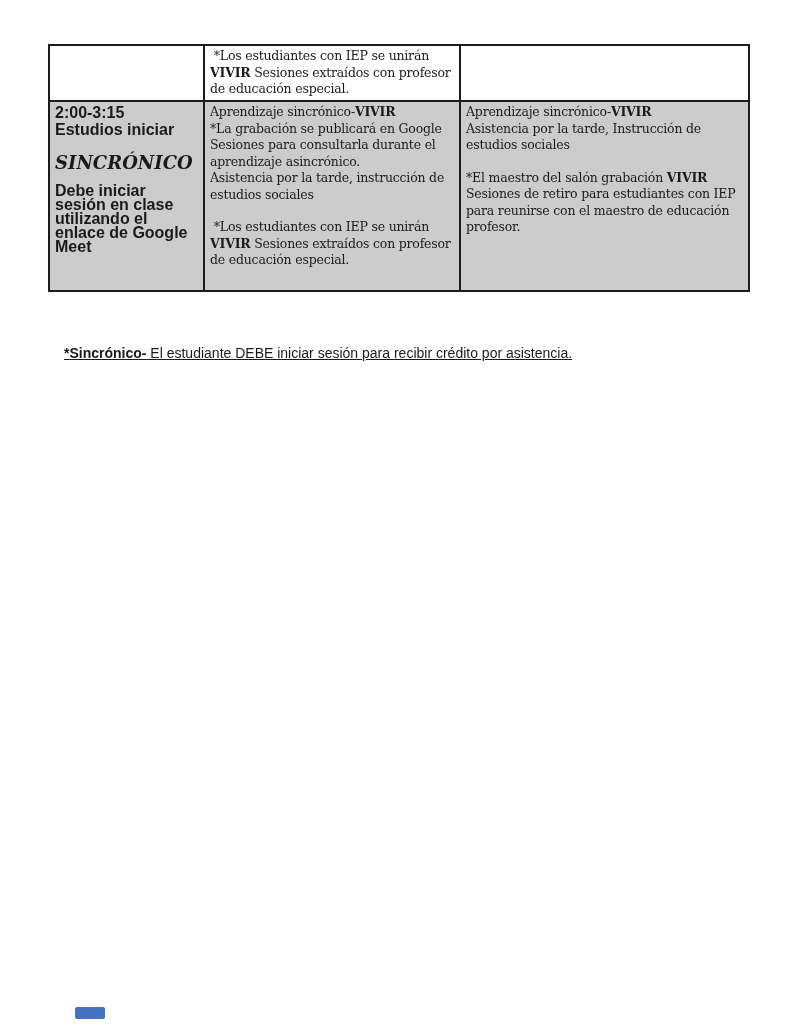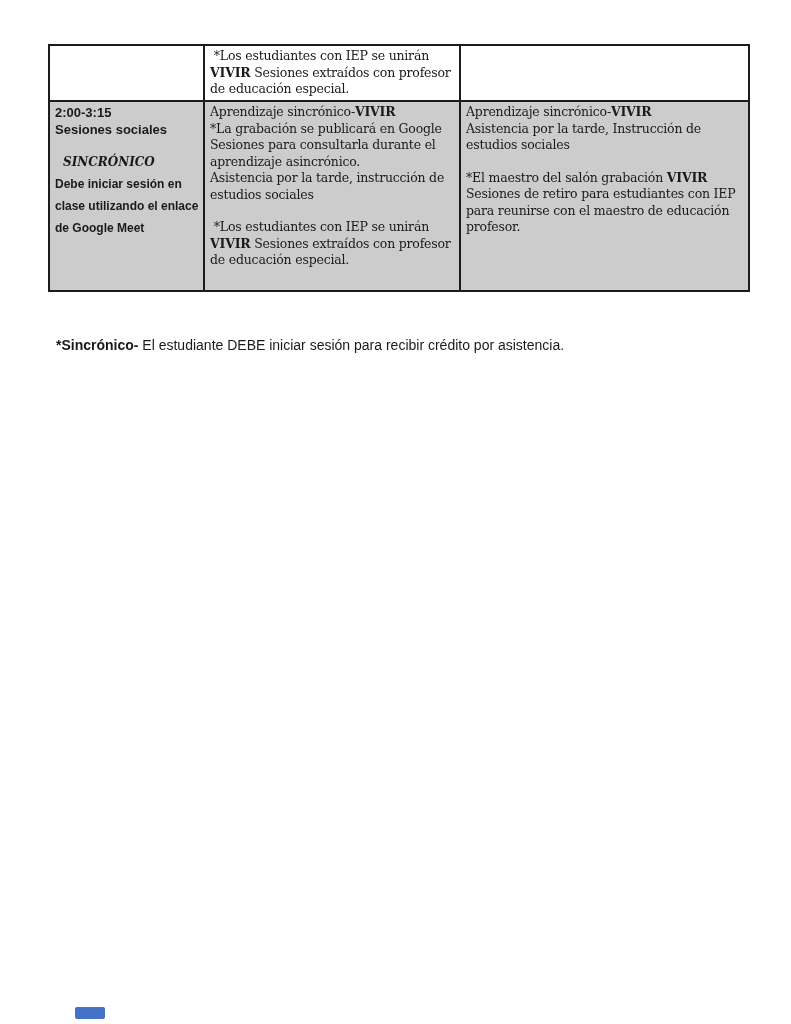--- a/index.html
+++ b/index.html
@@ -49,53 +49,53 @@
     white-space: pre-wrap;
   }
   td b { font-weight: bold; }
   .gap { height: 16px; }
 
   
   .cell-info p.time,
   .cell-info p.subject {
     font-family: "Liberation Sans", sans-serif;
     font-weight: bold;
-    font-size: 13px;
+    font-size: 16px;
     line-height: 17px;
     letter-spacing: 0;
   }
   .cell-info p.mode {
     font-family: "DejaVu Serif", serif;
     font-weight: bold;
     font-style: italic;
-    font-size: 12px;
+    font-size: 18px;
     line-height: 17px;
     margin-top: 16px;
     letter-spacing: 0;
-    margin-left: 8px;
   }
   .cell-info p.note {
     font-family: "Liberation Sans", sans-serif;
     font-weight: bold;
-    font-size: 12px;
-    line-height: 22px;
-    margin-top: 2px;
+    font-size: 16px;
+    line-height: 14px;
+    margin-top: 13px;
     letter-spacing: 0;
   }
 
   
   .footnote {
     position: absolute;
     left: 48px;
     top: 328px;
-    margin: 8px;
+    margin: 16px;
     font-family: "Liberation Sans", sans-serif;
     font-size: 14px;
     line-height: 18px;
     white-space: pre-wrap;
+    text-decoration: underline;
   }
   .footnote b { font-weight: bold; }
 
   
   .page-marker {
     position: absolute;
     left: 75px;
     top: 1007px;
     width: 30px;
     height: 12px;
@@ -119,21 +119,21 @@
         <td></td>
         <td>
           <p><span> *Los estudiantes con IEP se unirán </span><b>VIVIR</b><span> Sesiones extraídos con profesor de educación especial.</span></p>
         </td>
         <td></td>
       </tr>
 
       <tr class="row-main">
         <td class="cell-info">
           <p class="time">2:00-3:15</p>
-          <p class="subject">Sesiones sociales</p>
+          <p class="subject">Estudios iniciar</p>
           <p class="mode">SINCRÓNICO</p>
           <p class="note">Debe iniciar sesión en clase utilizando el enlace de Google Meet</p>
         </td>
 
         <td>
           <p><span>Aprendizaje sincrónico-</span><b>VIVIR</b></p>
           <p>*La grabación se publicará en Google Sesiones para consultarla durante el aprendizaje asincrónico.</p>
           <p>Asistencia por la tarde, instrucción de estudios sociales</p>
           <div class="gap"></div>
           <p><span> *Los estudiantes con IEP se unirán </span><b>VIVIR</b><span> Sesiones extraídos con profesor de educación especial.</span></p>

